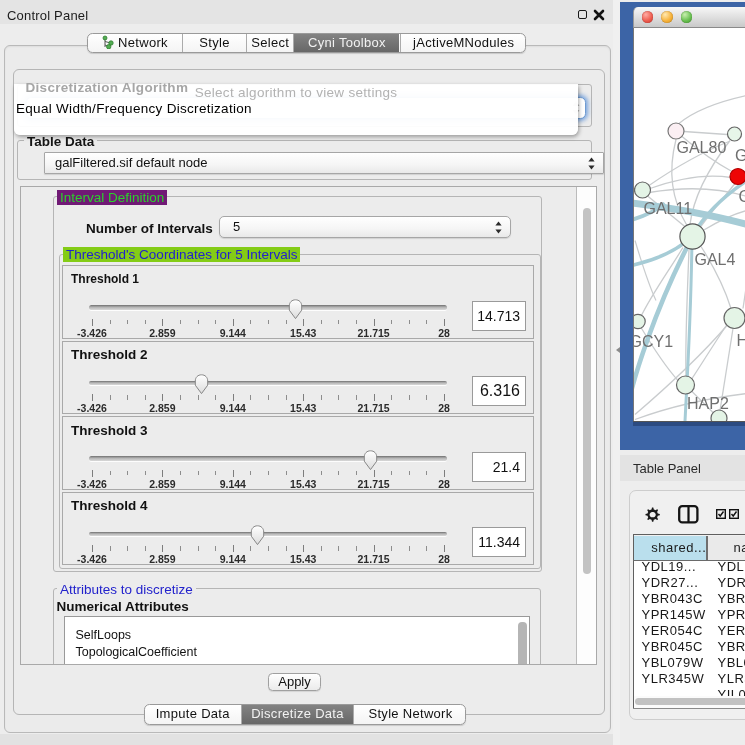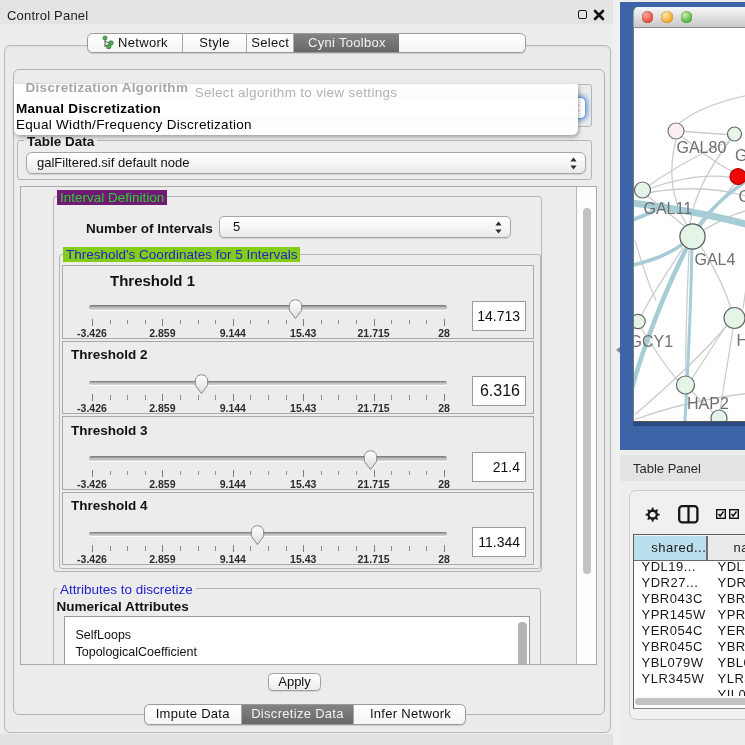--- a/index.html
+++ b/index.html
@@ -17,57 +17,57 @@
 <div class="ab" style="left:87px;top:33px;width:439px;height:19.5px;border:1px solid #9a9a9a;border-radius:5.5px;background:linear-gradient(#ffffff,#f4f4f4);box-shadow:0 1px 1px rgba(0,0,0,0.15);overflow:hidden;">
     <div style="position:absolute;box-sizing:border-box;left:0px;top:0;width:94px;height:19.5px;color:#111;font-size:13px;text-align:center;line-height:17.5px;letter-spacing:0.3px;"><svg style="vertical-align:-2px;margin-right:4px;" width="12" height="14">
         <path d="M3,3 L3,12 M3,6.5 L8.5,8 M3,10 L6.5,11.5" stroke="#555" stroke-width="1" fill="none"></path>
         <circle cx="3" cy="3" r="2" fill="#53ad53" stroke="#2f7d2f" stroke-width="0.8"></circle>
         <circle cx="9" cy="8" r="2.2" fill="#53ad53" stroke="#2f7d2f" stroke-width="0.8"></circle>
         <circle cx="6.7" cy="11.7" r="2.2" fill="#53ad53" stroke="#2f7d2f" stroke-width="0.8"></circle>
       </svg>Network</div>
     <div style="position:absolute;box-sizing:border-box;left:94px;top:0;width:64px;height:19.5px;border-left:1px solid #ababab;color:#111;font-size:13px;text-align:center;line-height:17.5px;letter-spacing:0.3px;">Style</div>
     <div style="position:absolute;box-sizing:border-box;left:158px;top:0;width:47.4px;height:19.5px;border-left:1px solid #ababab;color:#111;font-size:13px;text-align:center;line-height:17.5px;letter-spacing:0.3px;">Select</div>
     <div style="position:absolute;box-sizing:border-box;left:205.4px;top:0;width:106.1px;height:19.5px;border-left:1px solid #ababab;background:linear-gradient(#838383,#646464);color:#f2f2f2;font-size:13px;text-align:center;line-height:17.5px;letter-spacing:0.3px;">Cyni Toolbox</div>
+    <div style="position:absolute;box-sizing:border-box;left:311.5px;top:0;width:127.5px;height:19.5px;border-left:1px solid #ababab;color:#111;font-size:13px;text-align:center;line-height:17.5px;letter-spacing:0.3px;">jActiveMNodules</div>
   </div>
 <div class="ab" style="left:17px;top:84px;width:575px;height:43px;border:1px solid #b5b5b5;border-radius:3px;"></div>
 <div class="ab" style="left:26px;top:97px;width:560px;height:22px;border-radius:5.5px;background:#fff;border:1px solid #6f9bd1;box-shadow:0 0 4.5px 2px rgba(94,148,219,0.8);"></div>
 <svg class="ab" style="left:569px;top:100px;" width="14" height="16">
     <path d="M7,1 L10.5,6 L3.5,6 Z" fill="#b9b9b9"></path>
     <path d="M7,15 L10.5,10 L3.5,10 Z" fill="#b9b9b9"></path>
   </svg>
 <div class="ab" style="left:14px;top:84px;width:564px;height:50.5px;background:rgba(255,255,255,0.96);border-radius:0 0 6px 6px;box-shadow:1px 2px 4px rgba(0,0,0,0.35);z-index:20;">
     <div style="height:16.6px;line-height:17px;text-align:center;font-size:13.5px;color:#b2b2b2;letter-spacing:0.3px;">Select algorithm to view settings</div>
-    <div style="height:16.6px;line-height:16px;font-size:13.5px;font-weight:bold;color:#000;padding-left:2px;letter-spacing:0.3px;">Manual Discretization</div>
     <div style="height:16.6px;line-height:16px;font-size:13.5px;color:#000;padding-left:2px;letter-spacing:0.3px;">Equal Width/Frequency Discretization</div>
   </div>
 <div class="ab" style="left:25.5px;top:79.5px;font-size:13.5px;font-weight:bold;color:#a6a6a6;z-index:21;letter-spacing:0.3px;">Discretization Algorithm</div>
 <div class="ab" style="left:17px;top:140px;width:575px;height:39.5px;border:1px solid #b5b5b5;border-radius:3px;"></div>
 <div class="ab" style="left:24px;top:133.5px;font-size:13.5px;font-weight:bold;color:#151515;background:#ececec;padding:0 3px;">Table Data</div>
-<div class="ab" style="left:26px;top:152px;width:560px;height:21.5px;border:1px solid #a6a6a6;border-radius:6px;background:linear-gradient(#ffffff,#f5f5f5 60%,#e9e9e9);box-shadow:0 1px 1px rgba(0,0,0,0.12);">
+<div class="ab" style="left:44px;top:152px;width:560px;height:21.5px;border:1px solid #a6a6a6;border-radius:1px;background:linear-gradient(#ffffff,#f5f5f5 60%,#e9e9e9);box-shadow:0 1px 1px rgba(0,0,0,0.12);">
     <div style="position:absolute;left:10px;top:0;line-height:20.5px;font-size:13px;color:#111;">galFiltered.sif default node</div>
     <svg style="position:absolute;right:6px;top:3.25px;" width="11" height="15">
       <path d="M5.5,1.5 L8.6,5.6 L2.4,5.6 Z" fill="#2b2b2b"></path>
       <path d="M5.5,13.5 L8.6,9.4 L2.4,9.4 Z" fill="#2b2b2b"></path>
     </svg>
   </div>
 <div class="ab" style="left:19.5px;top:186px;width:577px;height:479px;border:1px solid #a9a9a9;background:#ececec;overflow:hidden;">
 <div class="ab" style="left:32.0px;top:9px;width:489.5px;height:375.5px;border:1px solid #b5b5b5;border-radius:3px;"></div>
 <div class="ab" style="left:36.5px;top:2.5px;font-size:13.5px;color:#2bd12b;background:#701a75;padding:0 3px;">Interval Definition</div>
 <div class="ab" style="left:65.5px;top:33.5px;font-size:13.5px;font-weight:bold;color:#111;">Number of Intervals</div>
 <div class="ab" style="left:198.5px;top:29px;width:292px;height:21.5px;border:1px solid #a6a6a6;border-radius:5px;background:linear-gradient(#ffffff,#f5f5f5 60%,#e9e9e9);box-shadow:0 1px 1px rgba(0,0,0,0.12);">
       <div style="position:absolute;left:13px;top:0;line-height:20.5px;font-size:13px;color:#111;">5</div>
       <svg style="position:absolute;right:6px;top:3.25px;" width="11" height="15">
         <path d="M5.5,1.5 L8.6,5.6 L2.4,5.6 Z" fill="#2b2b2b"></path>
         <path d="M5.5,13.5 L8.6,9.4 L2.4,9.4 Z" fill="#2b2b2b"></path>
       </svg>
     </div>
 <div class="ab" style="left:38.0px;top:66.5px;width:482px;height:315px;border:1px solid #b5b5b5;border-radius:3px;"></div>
 <div class="ab" style="left:42.5px;top:60px;font-size:13.5px;color:#2222cc;background:#84cc16;padding:0 3px;">Threshold's Coordinates for 5 Intervals</div>
 <div class="ab" style="left:41.5px;top:78px;width:472px;height:73.5px;border:1px solid #a9a9a9;background:#ececec;">
-<div style="position:absolute;left:8px;top:5.5px;font-size:15px;font-weight:bold;color:#111;margin-left:39px;">Threshold 1</div>
+<div style="position:absolute;left:8px;top:5.5px;font-size:12px;font-weight:bold;color:#111;">Threshold 1</div>
 <div style="position:absolute;left:26px;top:39px;width:358px;height:4.5px;border-radius:2.5px;background:linear-gradient(#6f6f6f,#b5b5b5 45%,#d9d9d9);box-shadow:0 1px 0 rgba(255,255,255,0.9);"></div>
 <div style="position:absolute;left:29.0px;top:52.5px;width:1px;height:7px;background:#7d7d7d;"></div>
 <div style="position:absolute;left:46.6px;top:53.5px;width:1px;height:4.5px;background:#8d8d8d;"></div>
 <div style="position:absolute;left:64.2px;top:53.5px;width:1px;height:4.5px;background:#8d8d8d;"></div>
 <div style="position:absolute;left:81.8px;top:53.5px;width:1px;height:4.5px;background:#8d8d8d;"></div>
 <div style="position:absolute;left:99.4px;top:52.5px;width:1px;height:7px;background:#7d7d7d;"></div>
 <div style="position:absolute;left:117.0px;top:53.5px;width:1px;height:4.5px;background:#8d8d8d;"></div>
 <div style="position:absolute;left:134.6px;top:53.5px;width:1px;height:4.5px;background:#8d8d8d;"></div>
 <div style="position:absolute;left:152.2px;top:53.5px;width:1px;height:4.5px;background:#8d8d8d;"></div>
 <div style="position:absolute;left:169.8px;top:52.5px;width:1px;height:7px;background:#7d7d7d;"></div>
@@ -230,21 +230,21 @@
       <div style="padding-left:11px;padding-top:10px;font-size:12.5px;color:#111;line-height:17.1px;">SelfLoops<br>TopologicalCoefficient<br>BetweennessCentrality</div>
       <div style="position:absolute;right:2.5px;top:5px;width:8.5px;height:52px;background:#b5b5b5;border-radius:4px;"></div>
     </div>
 <div class="ab" style="left:555.5px;top:0;width:20px;height:479px;background:#fdfdfd;border-left:1px solid #bbb;"></div>
 <div class="ab" style="left:562.5px;top:21px;width:8px;height:366px;background:#c3c3c3;border-radius:4px;"></div>
 </div>
 <div class="ab" style="left:268px;top:672.5px;width:53px;height:18px;border:1px solid #a0a0a0;border-radius:4.5px;background:linear-gradient(#ffffff,#ebebeb);font-size:13px;color:#111;text-align:center;line-height:16.5px;box-shadow:0 1px 1px rgba(0,0,0,0.1);">Apply</div>
 <div class="ab" style="left:143.5px;top:704px;width:322.5px;height:20.5px;border:1px solid #9a9a9a;border-radius:5.5px;background:linear-gradient(#ffffff,#f4f4f4);box-shadow:0 1px 1px rgba(0,0,0,0.15);overflow:hidden;">
     <div style="position:absolute;box-sizing:border-box;left:0px;top:0;width:96.5px;height:20.5px;color:#111;font-size:13px;text-align:center;line-height:18.5px;letter-spacing:0.3px;">Impute Data</div>
     <div style="position:absolute;box-sizing:border-box;left:96.5px;top:0;width:112px;height:20.5px;border-left:1px solid #ababab;background:linear-gradient(#838383,#646464);color:#f2f2f2;font-size:13px;text-align:center;line-height:18.5px;letter-spacing:0.3px;">Discretize Data</div>
-    <div style="position:absolute;box-sizing:border-box;left:208.5px;top:0;width:114px;height:20.5px;border-left:1px solid #ababab;color:#111;font-size:13px;text-align:center;line-height:18.5px;letter-spacing:0.3px;">Infer Network</div>
+    <div style="position:absolute;box-sizing:border-box;left:208.5px;top:0;width:114px;height:20.5px;border-left:1px solid #ababab;color:#111;font-size:13px;text-align:center;line-height:18.5px;letter-spacing:0.3px;">Style Network</div>
   </div>
 <div class="ab" style="left:0;top:733.5px;width:613px;height:11.5px;background:#e2e2e2;"></div>
 <div class="ab" style="left:613px;top:0;width:7px;height:745px;background:#f0f0f0;"></div>
 <div class="ab" style="left:615.5px;top:347px;width:0;height:0;border-top:3px solid transparent;border-bottom:3px solid transparent;border-right:4px solid #8a8a8a;"></div>
 <div class="ab" style="left:620px;top:2px;width:125px;height:448px;background:#3c64a6;"></div>
 <div class="ab" style="left:633px;top:7px;width:112px;height:20.5px;background:linear-gradient(#f7f7f7,#c9c9c9);border-bottom:1px solid #8a8a8a;border-left:1px solid #999;border-radius:5px 0 0 0;"></div>
 <div class="ab" style="left:641.8px;top:11.3px;width:11.4px;height:11.4px;border-radius:50%;background:radial-gradient(circle at 35% 30%, #ffaca4, #ee5f51 55%, #cc382c);box-shadow:inset 0 0 1px rgba(120,0,0,0.8);"></div>
 <div class="ab" style="left:661.3px;top:11.3px;width:11.4px;height:11.4px;border-radius:50%;background:radial-gradient(circle at 35% 30%, #ffe8b0, #f7b33c 55%, #d4911d);box-shadow:inset 0 0 1px rgba(130,80,0,0.8);"></div>
 <div class="ab" style="left:680.8px;top:11.3px;width:11.4px;height:11.4px;border-radius:50%;background:radial-gradient(circle at 35% 30%, #c8efae, #6cc153 55%, #41992f);box-shadow:inset 0 0 1px rgba(20,90,0,0.8);"></div>
 <div class="ab" style="left:633px;top:27.5px;width:112px;height:393px;background:#fff;border-left:1px solid #777;overflow:hidden;">

